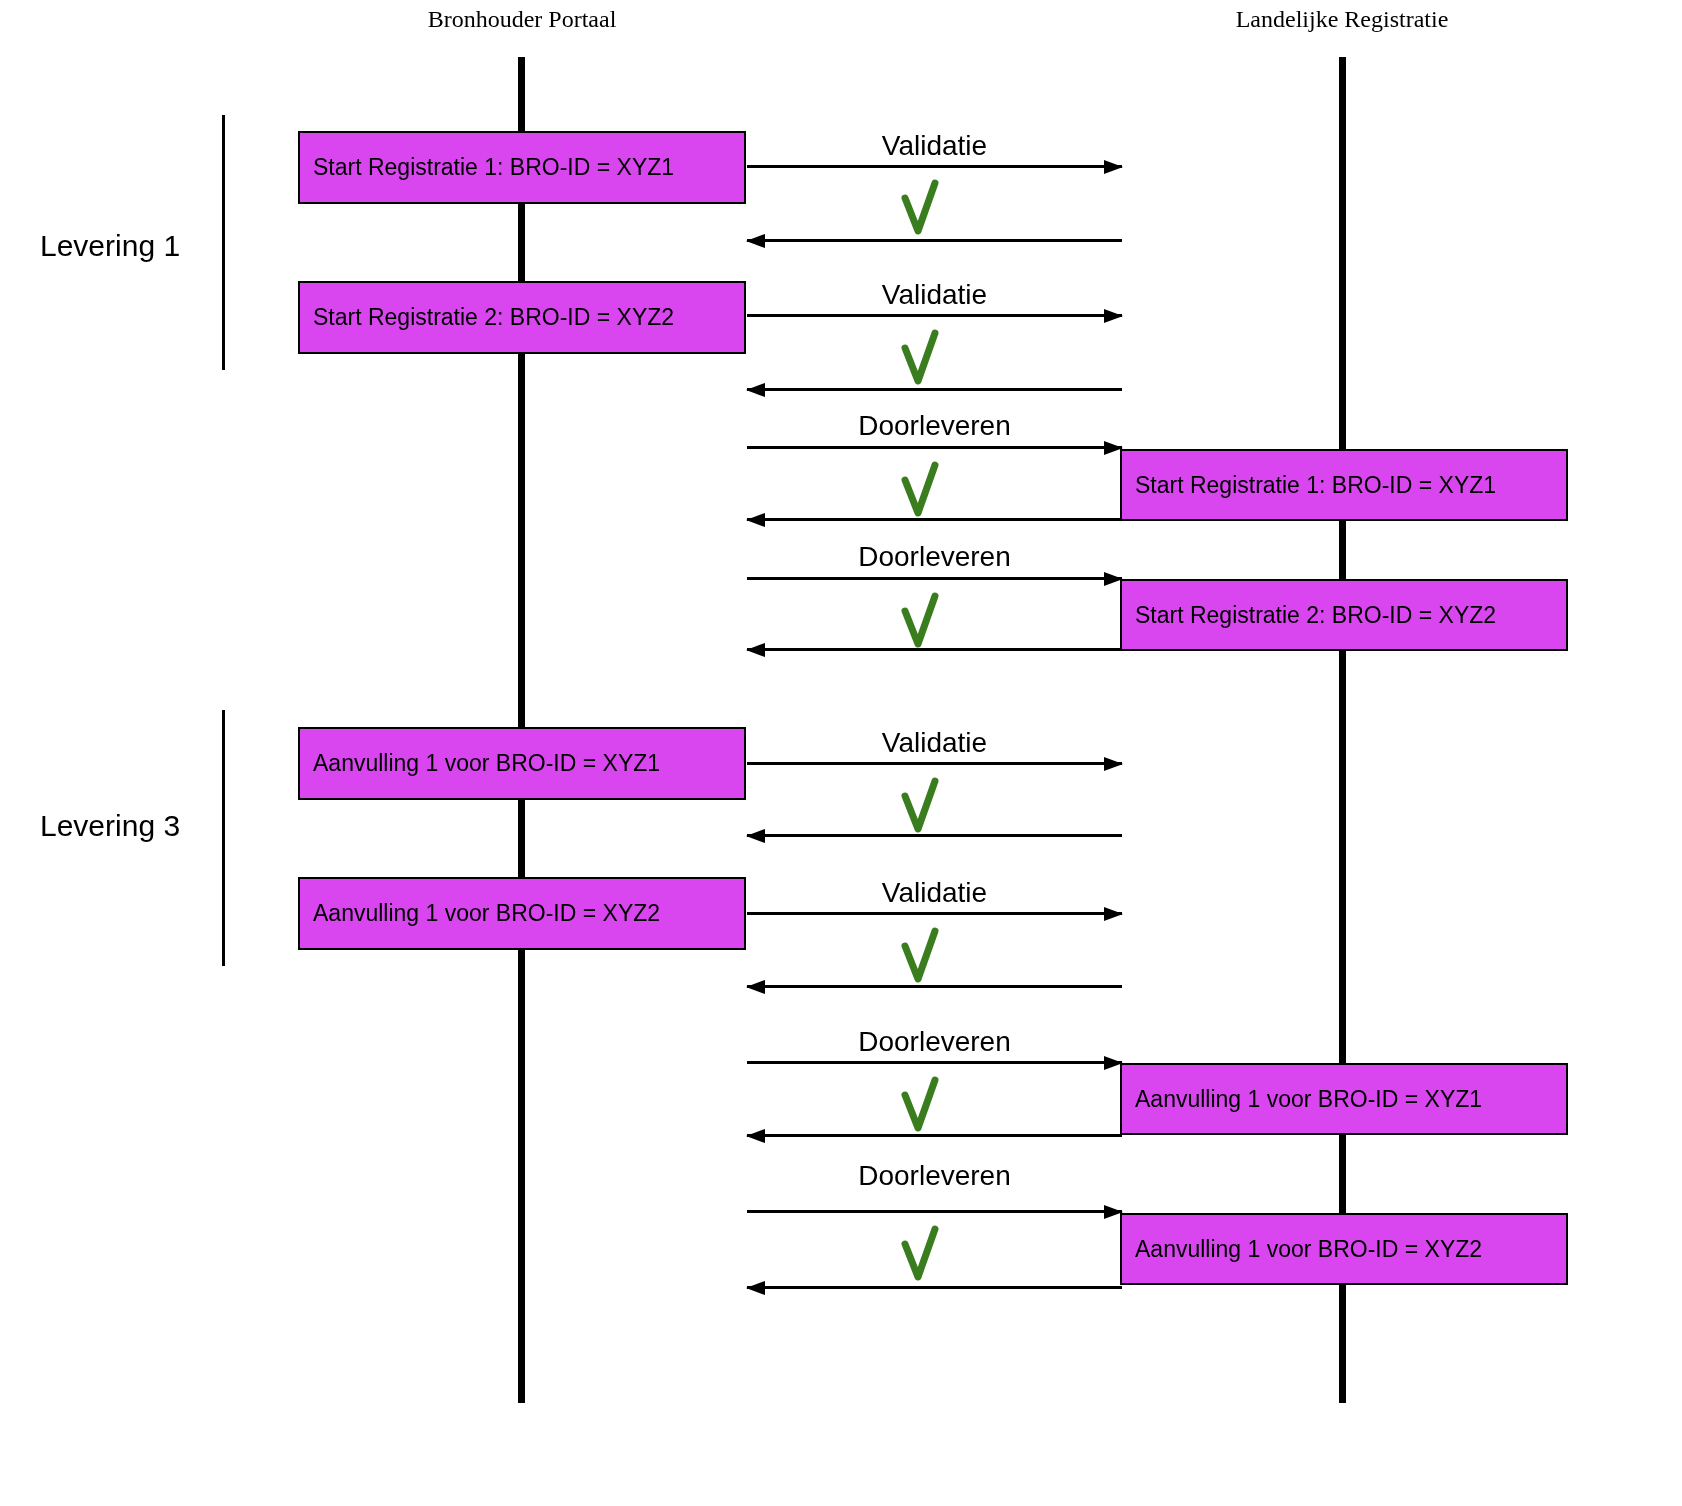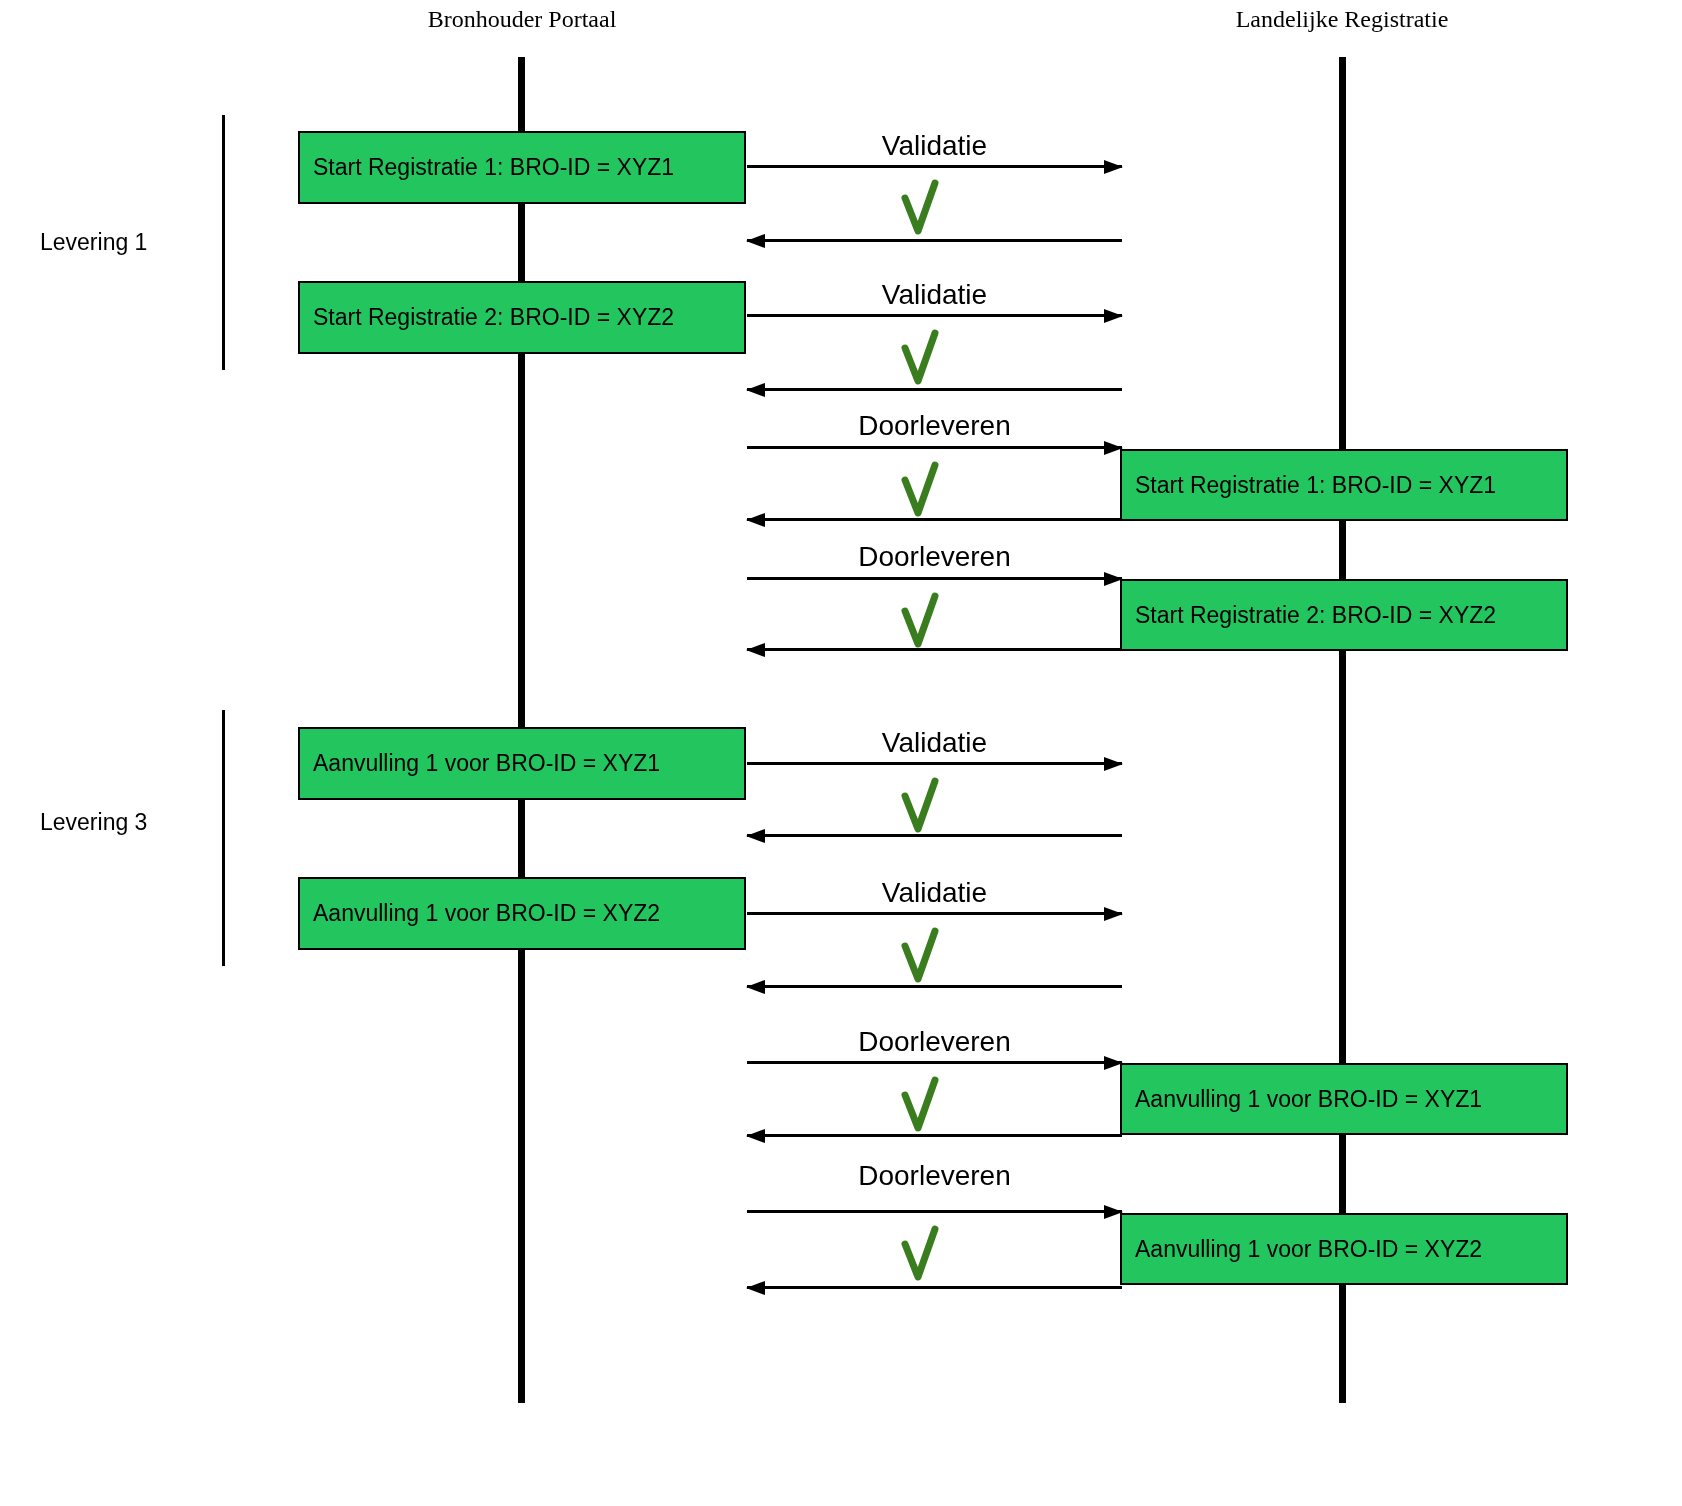--- a/index.html
+++ b/index.html
@@ -31,26 +31,26 @@
     top: 57px;
     height: 1346px;
   }
   .bracket {
     position: absolute;
     width: 3px;
     background: #000000;
   }
   .bracket-label {
     position: absolute;
-    font-size: 23px;
+    font-size: 30px;
     white-space: nowrap;
   }
   .box {
     position: absolute;
-    background: #22c55e;
+    background: #d946ef;
     border: 2px solid #000000;
     box-sizing: border-box;
     display: flex;
     align-items: center;
     padding-left: 13px;
     font-size: 23px;
     white-space: nowrap;
     z-index: 5;
   }
   .box-left  { left: 298px;  width: 448px; height: 73px; }

